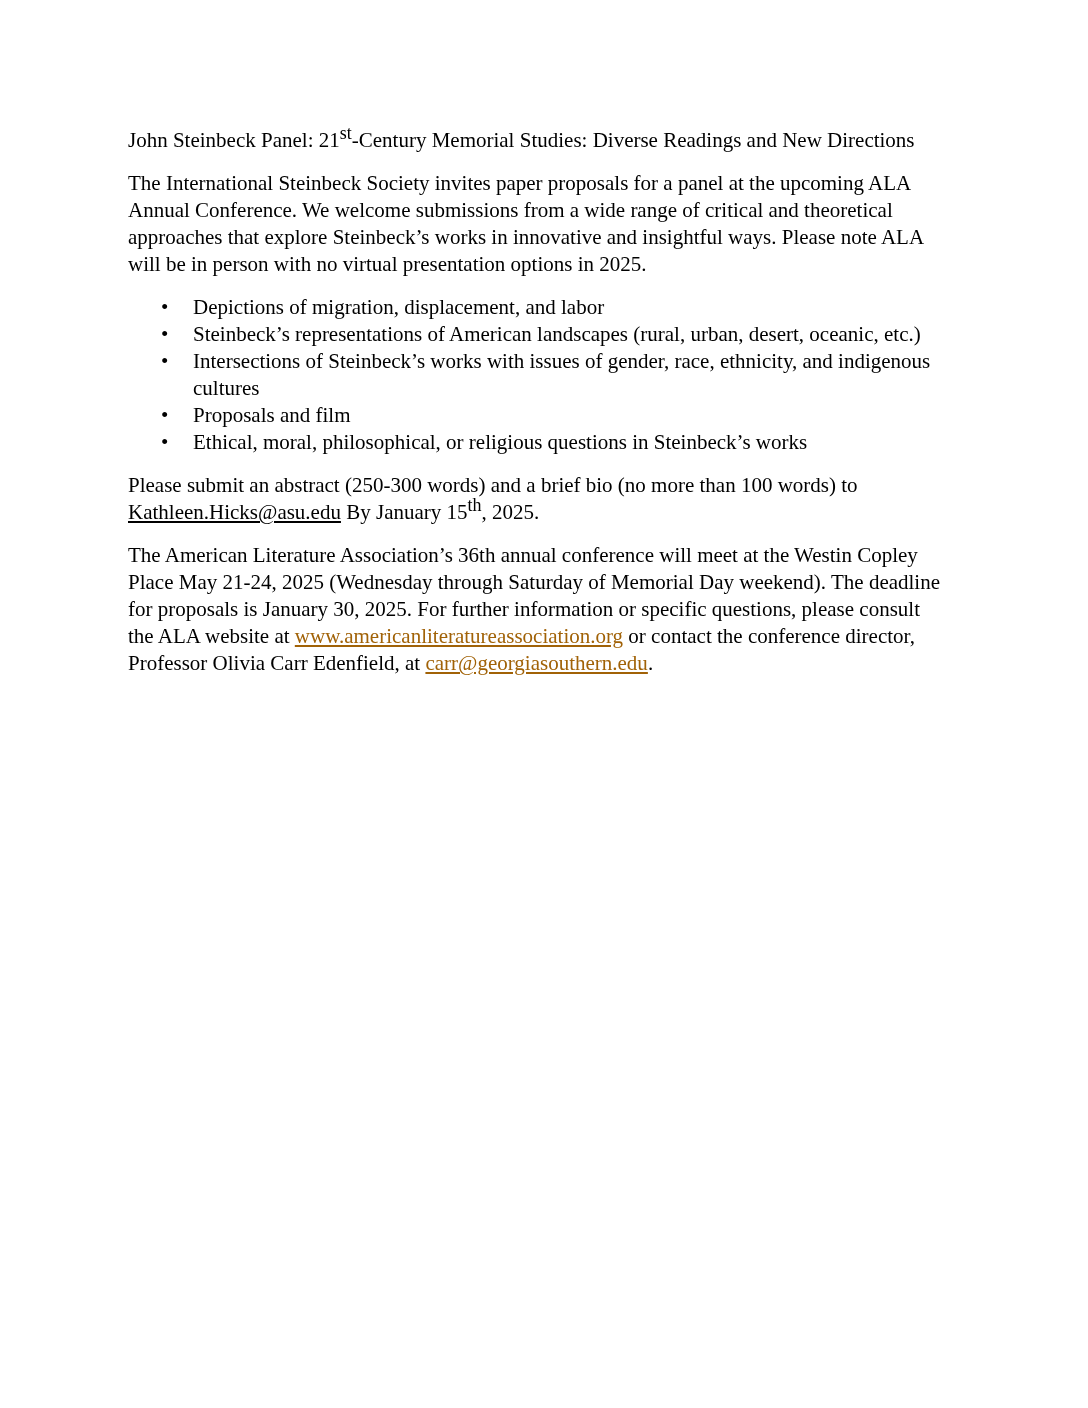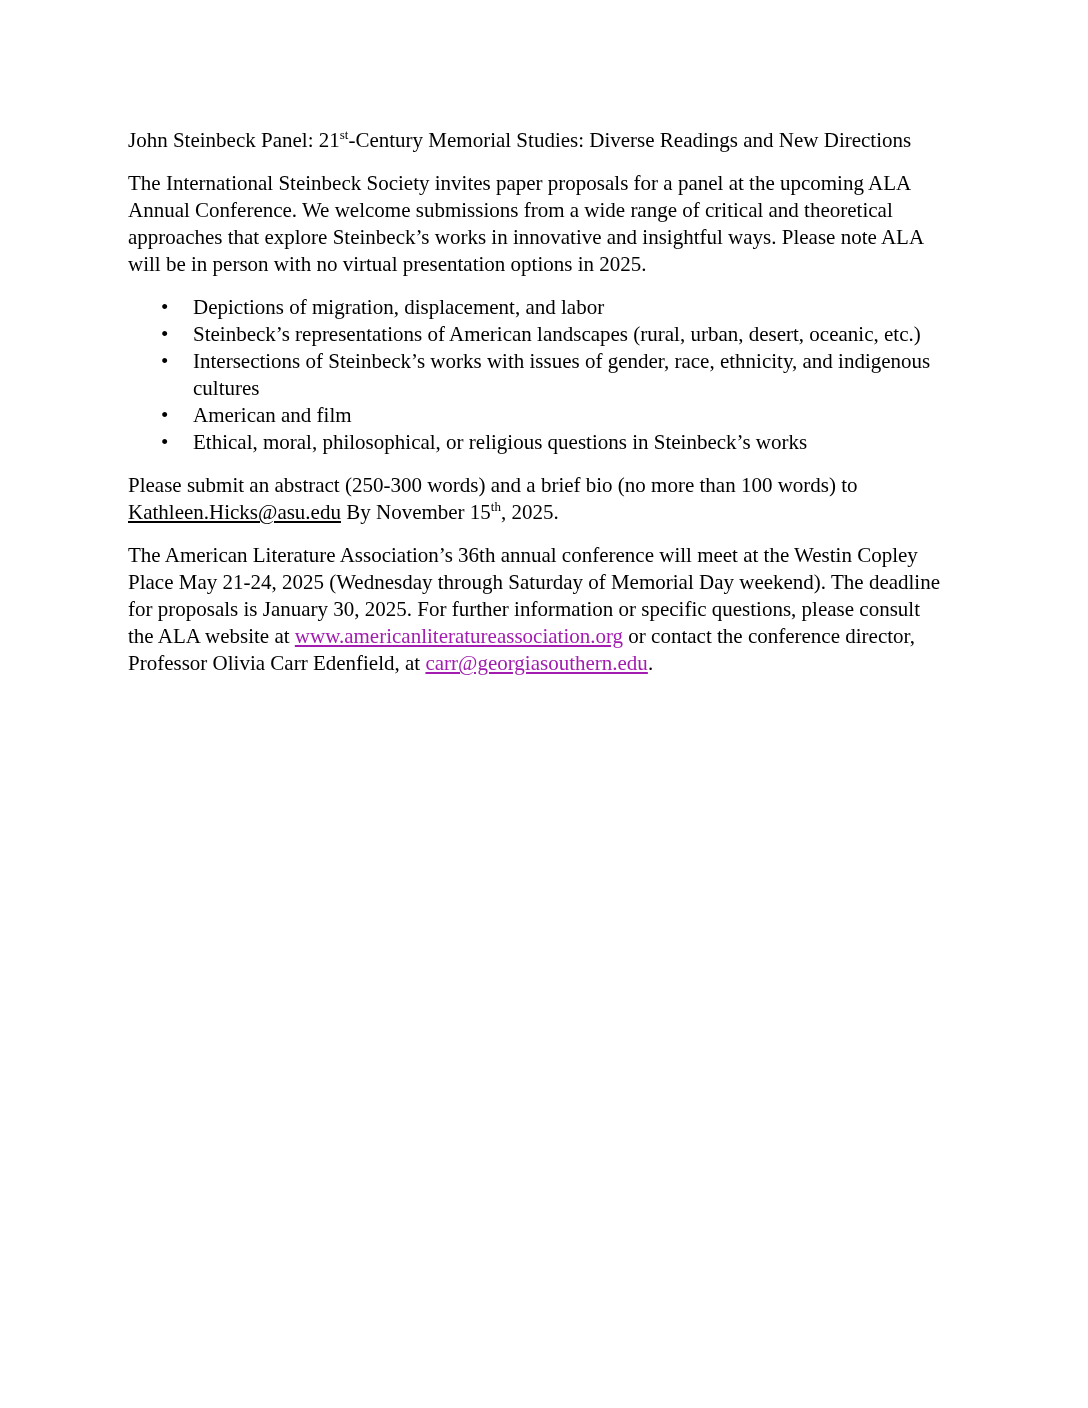--- a/index.html
+++ b/index.html
@@ -23,21 +23,21 @@
     height: 1408px;
     padding: 127px 140px 0 128px;
   }
   p {
     margin: 0 0 16px 0;
   }
   .title {
     margin: 0 0 16px 0;
   }
   sup {
-    font-size: 13px;
+    font-size: 18px;
     line-height: 0;
     vertical-align: super;
     letter-spacing: 0;
   }
   ul.topics {
     margin: 0 0 16px 0;
     padding: 0;
     list-style: none;
   }
   ul.topics li {
@@ -53,38 +53,38 @@
     font-size: 21px;
   }
   a.link {
     text-decoration: underline;
     cursor: pointer;
   }
   a.email-link {
     color: #000000;
   }
   a.site-link {
-    color: #a21caf;
+    color: #a16207;
   }
 </style>
 </head>
 <body>
 
 <div class="page">
 
   <p class="title"><span>John Steinbeck Panel: 21</span><sup>st</sup><span>-Century Memorial Studies: Diverse Readings and New Directions</span></p>
 
   <p>The International Steinbeck Society invites paper proposals for a panel at the upcoming ALA Annual Conference. We welcome submissions from a wide range of critical and theoretical approaches that explore Steinbeck’s works in innovative and insightful ways. Please note ALA will be in person with no virtual presentation options in 2025.</p>
 
 
   <ul class="topics">
     <li>Depictions of migration, displacement, and labor</li>
     <li>Steinbeck’s representations of American landscapes (rural, urban, desert, oceanic, etc.)</li>
     <li>Intersections of Steinbeck’s works with issues of gender, race, ethnicity, and indigenous cultures</li>
-    <li>American and film</li>
+    <li>Proposals and film</li>
     <li>Ethical, moral, philosophical, or religious questions in Steinbeck’s works</li>
   </ul>
 
-  <p><span>Please submit an abstract (250-300 words) and a brief bio (no more than 100 words) to </span><a class="link email-link">Kathleen.Hicks@asu.edu</a><span> By November 15</span><sup>th</sup><span>, 2025.</span></p>
+  <p><span>Please submit an abstract (250-300 words) and a brief bio (no more than 100 words) to </span><a class="link email-link">Kathleen.Hicks@asu.edu</a><span> By January 15</span><sup>th</sup><span>, 2025.</span></p>
 
   <p><span>The American Literature Association’s 36th annual conference will meet at the Westin Copley Place May 21-24, 2025 (Wednesday through Saturday of Memorial Day weekend).  The deadline for proposals is January 30, 2025. For further information or specific questions, please consult the ALA website at </span><a class="link site-link">www.americanliteratureassociation.org</a><span> or contact the conference director, Professor Olivia Carr Edenfield, at </span><a class="link site-link">carr@georgiasouthern.edu</a><span>.</span></p>
 
 </div>
 
 </body></html>

